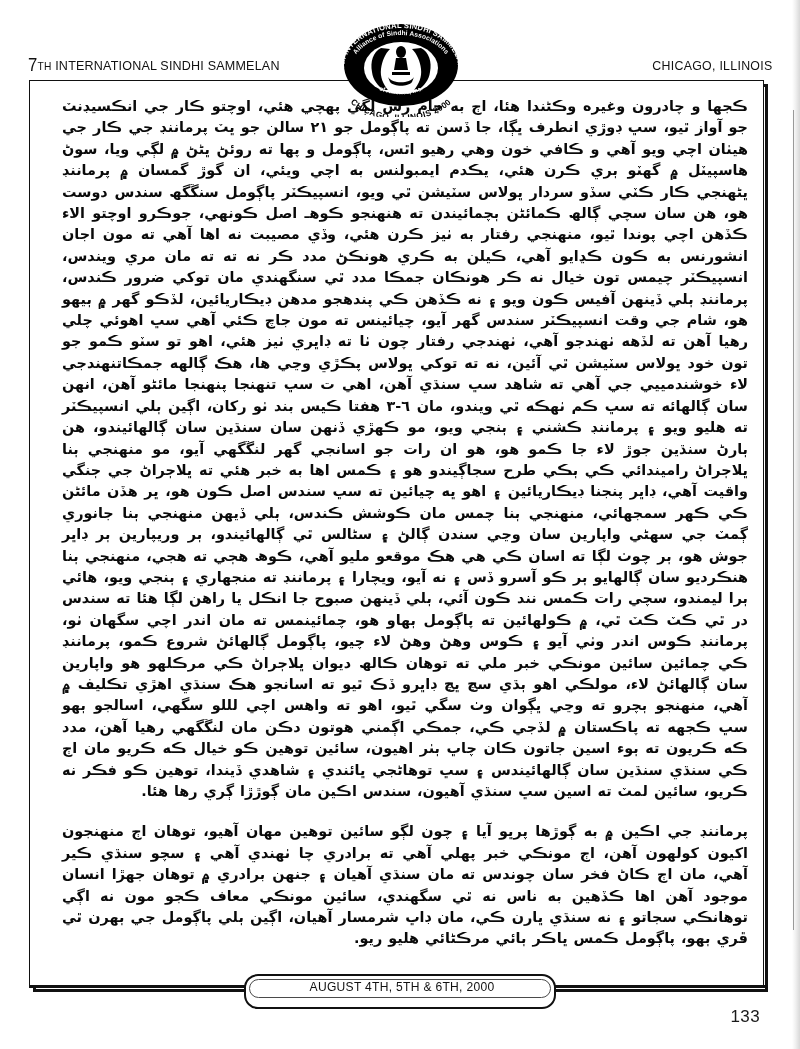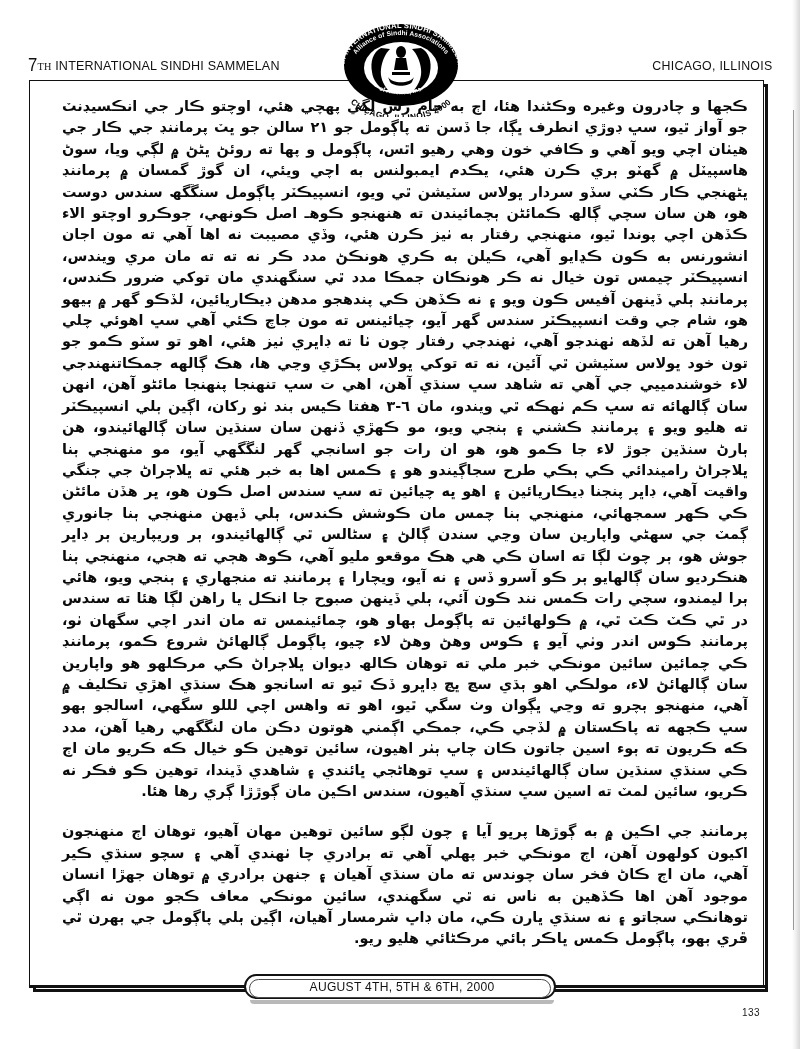--- a/index.html
+++ b/index.html
@@ -63,21 +63,20 @@
     transform: scaleX(0.93);
     transform-origin: left center;
   }
   .header-left .ord-num {
     font-size: 18px;
     line-height: 1;
     vertical-align: -1px;
   }
   .header-left .ord-suffix {
     font-size: 11px;
-    font-family: Liberation Serif, serif;
   }
   .header-right {
     position: absolute;
     right: 28px;
     top: 2px;
     white-space: nowrap;
     font-size: 13px;
     letter-spacing: 0.3px;
     color: #111111;
     transform: scaleX(0.95);
@@ -155,21 +154,21 @@
     top: 985px;
     width: 225px;
     height: 3px;
     background: #111111;
   }
   .footer-pill {
     position: absolute;
     left: 244px;
     top: 974px;
     width: 312px;
-    height: 25px;
+    height: 35px;
     border: 2px solid #111111;
     border-radius: 14px;
     background: #ffffff;
     z-index: 4;
   }
   .footer-pill-inner {
     position: absolute;
     left: 3px;
     top: 3px;
     width: 302px;
@@ -199,21 +198,21 @@
     border-radius: 0 0 14px 14px;
     background: #b9b9b9;
     z-index: 3;
   }
 
   
   .page-number {
     position: absolute;
     right: 40px;
     top: 1007px;
-    font-size: 10px;
+    font-size: 17px;
     color: #1a1a1a;
     letter-spacing: 0.4px;
   }
 </style>
 </head>
 <body>
 
 <div class="page">
 
   <div class="header">

